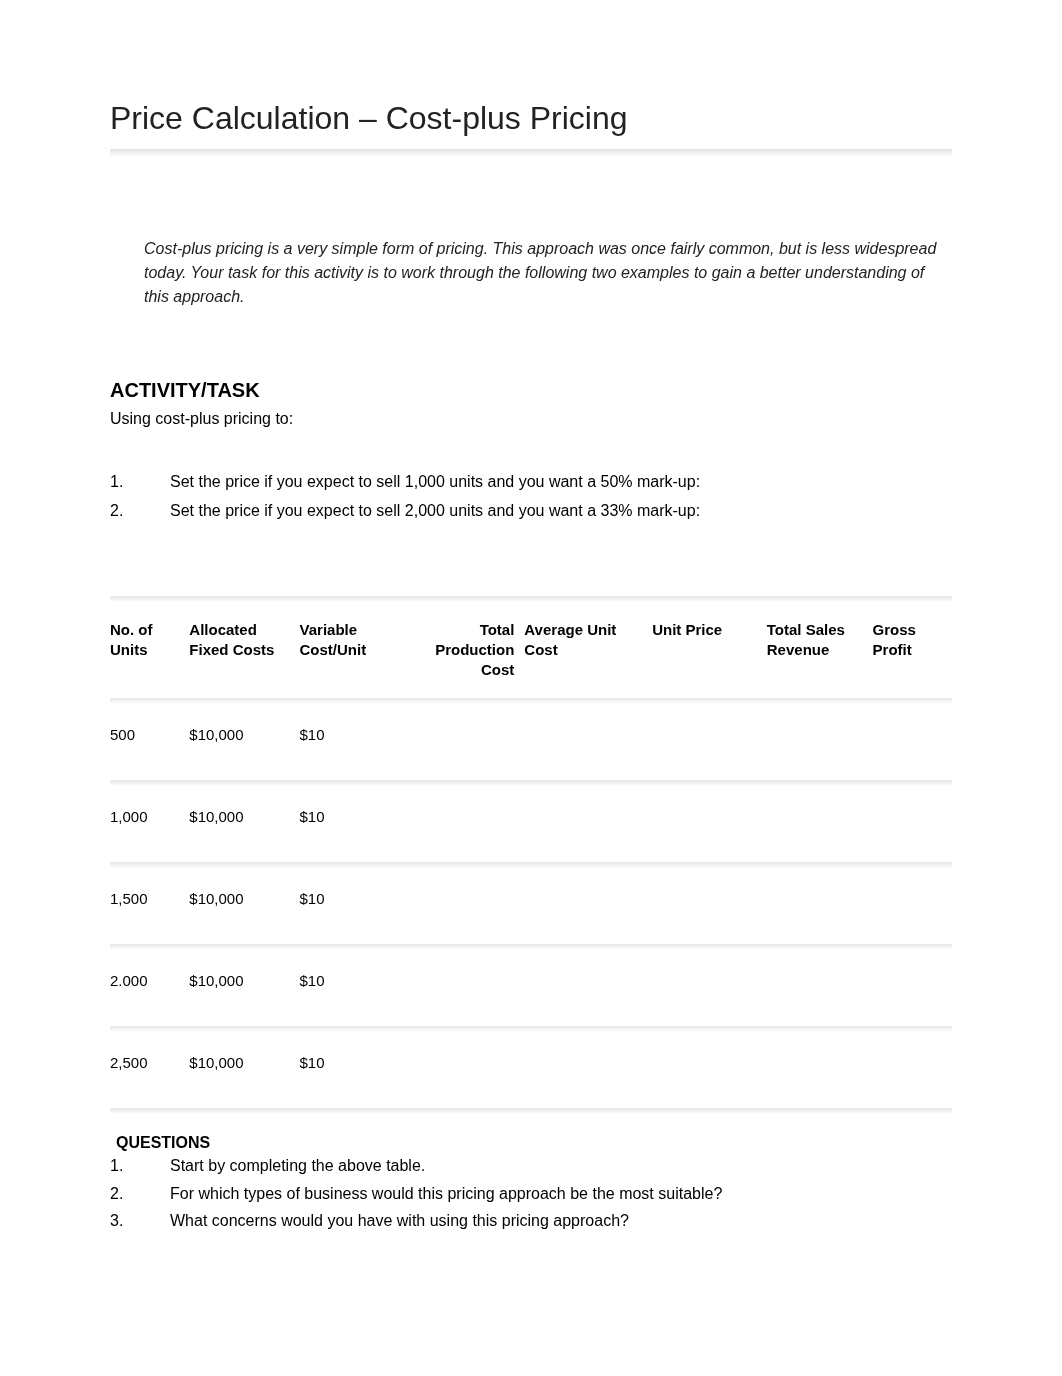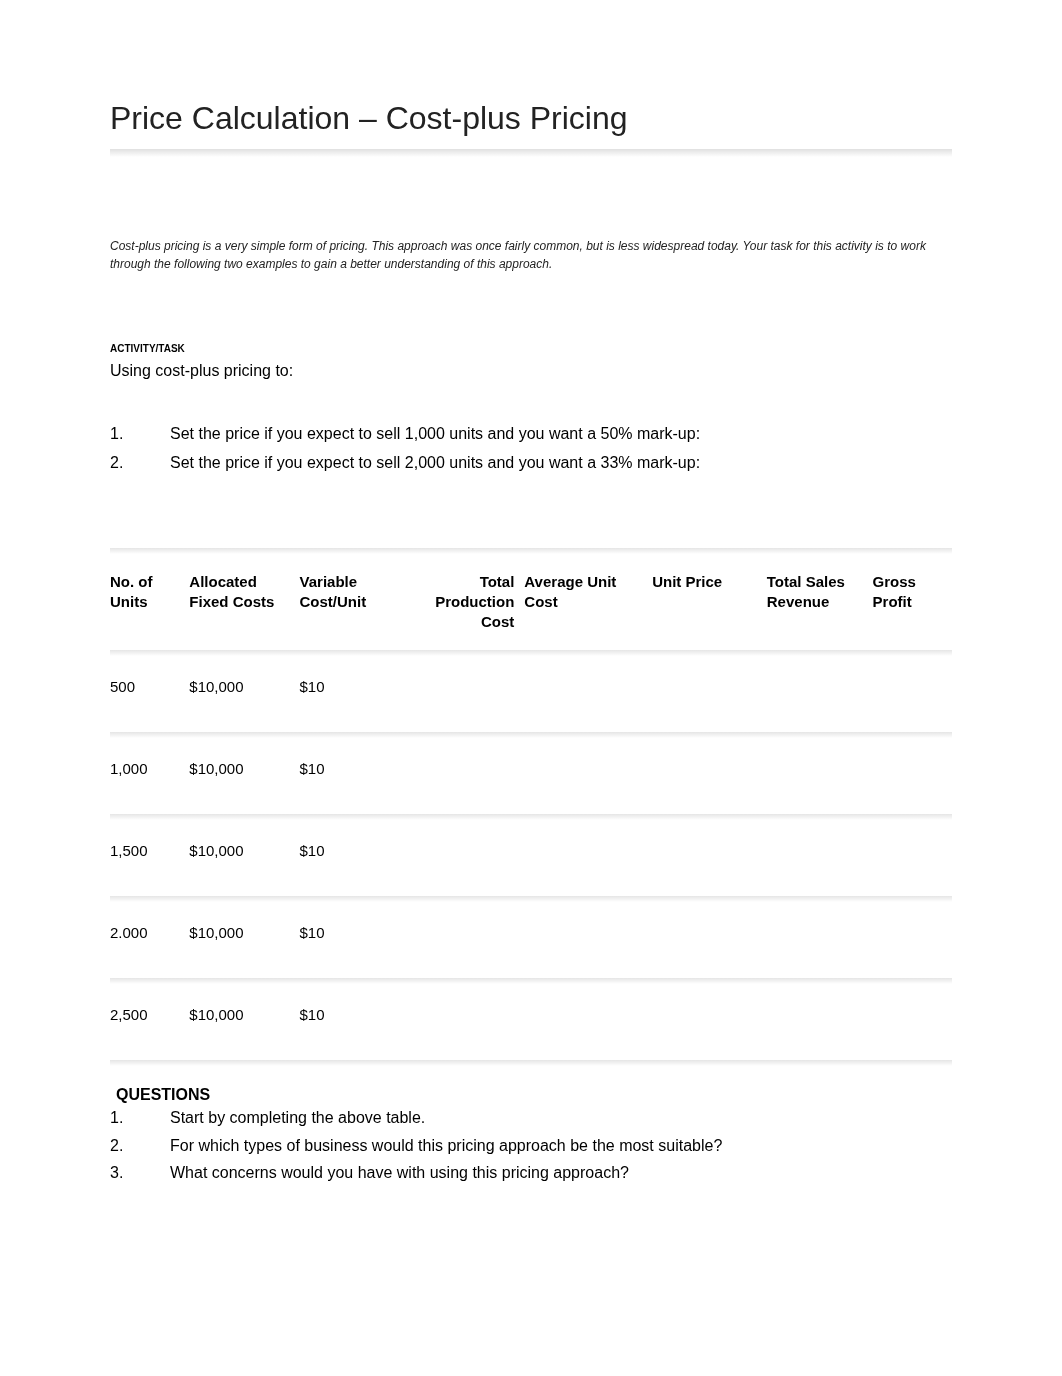--- a/index.html
+++ b/index.html
@@ -21,28 +21,29 @@
       color: #222;
       margin-bottom: 12px;
     }
     .shadow-bar {
       height: 8px;
       background: linear-gradient(to bottom, rgba(0,0,0,0.12), rgba(0,0,0,0));
       margin-bottom: 80px;
     }
     .intro {
       font-style: italic;
-      font-size: 12px;
+      font-size: 16px;
       line-height: 1.5;
       margin-bottom: 70px;
       color: #222;
+      margin-left: 34px;
     }
     .section-heading {
       font-weight: bold;
-      font-size: 10px;
+      font-size: 20px;
       margin-bottom: 8px;
     }
     .section-sub {
       font-size: 16px;
       margin-bottom: 40px;
     }
     .num-list {
       margin-bottom: 70px;
     }
     .num-item {

